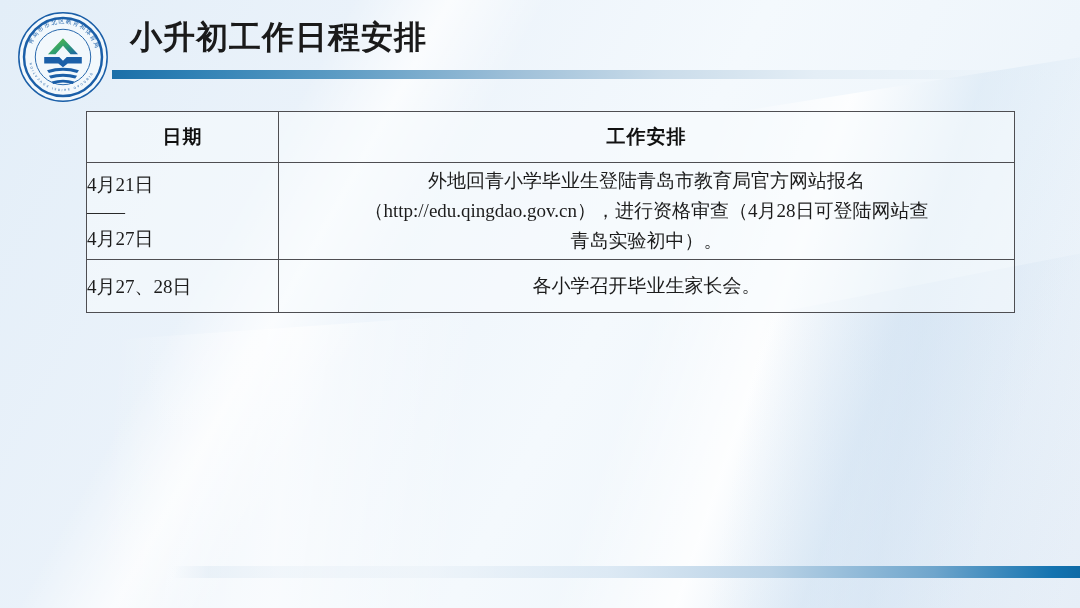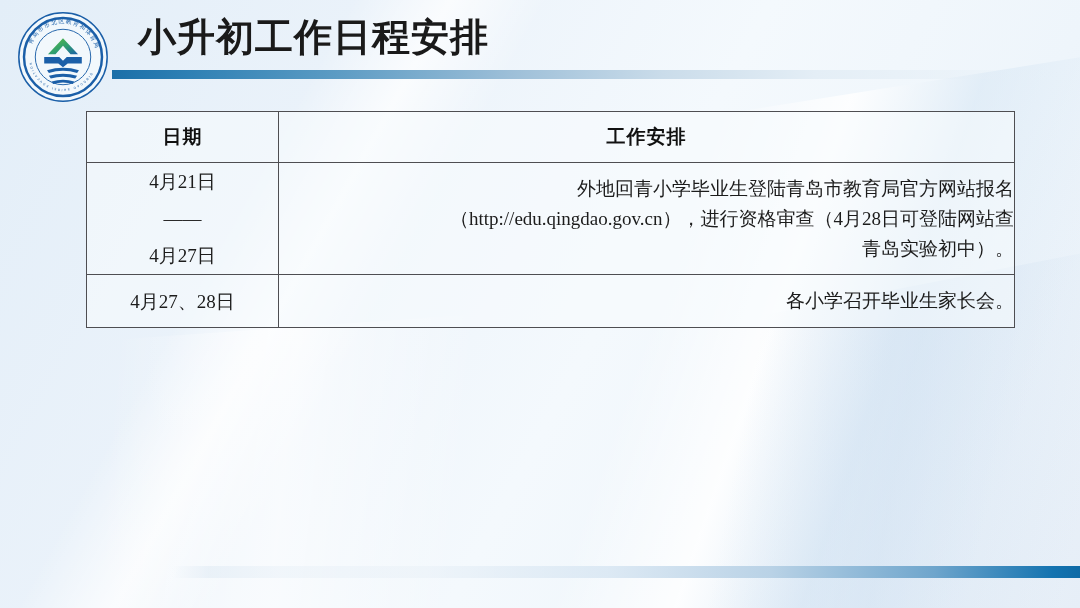--- a/index.html
+++ b/index.html
@@ -62,23 +62,23 @@
   }
   .logo {
     position: absolute;
     left: 16px; top: 10px;
     width: 94px; height: 94px;
   }
   .logo svg { display: block; width: 94px; height: 94px; }
 
   .slide-title {
     position: absolute;
-    left: 138px;
+    left: 130px;
     top: 13px;
-    font-size: 38px;
+    font-size: 32px;
     line-height: 48px;
     font-weight: 700;
     color: #1a1a1a;
     letter-spacing: 1px;
     white-space: nowrap;
   }
 
   .title-rule {
     position: absolute;
     left: 112px;
@@ -121,35 +121,35 @@
     height: 50px;
     font-size: 19px;
     font-weight: 700;
     color: #111;
     text-align: center;
     letter-spacing: 1px;
     font-family: "Liberation Sans", "DejaVu Sans", sans-serif;
   }
 
   td.date {
-    text-align: center;
+    text-align: left;
     font-family: "Liberation Serif", "DejaVu Serif", serif;
     font-size: 19px;
-    line-height: 37px;
+    line-height: 27px;
     color: #1c1c1c;
     padding: 4px 2px;
     white-space: pre-line;
   }
   td.task {
     font-family: "Liberation Serif", "DejaVu Serif", serif;
     font-size: 19px;
     line-height: 30px;
     color: #1c1c1c;
     padding: 6px 6px 6px 10px;
-    text-align: right;
+    text-align: center;
   }
   .b { font-weight: 700; }
 
   .r1 td { height: 96px; }
   .r2 td { height: 52px; }
   .r3 td { height: 88px; }
   .r4 td { height: 61px; }
   .r5 td { height: 64px; }
 
   

